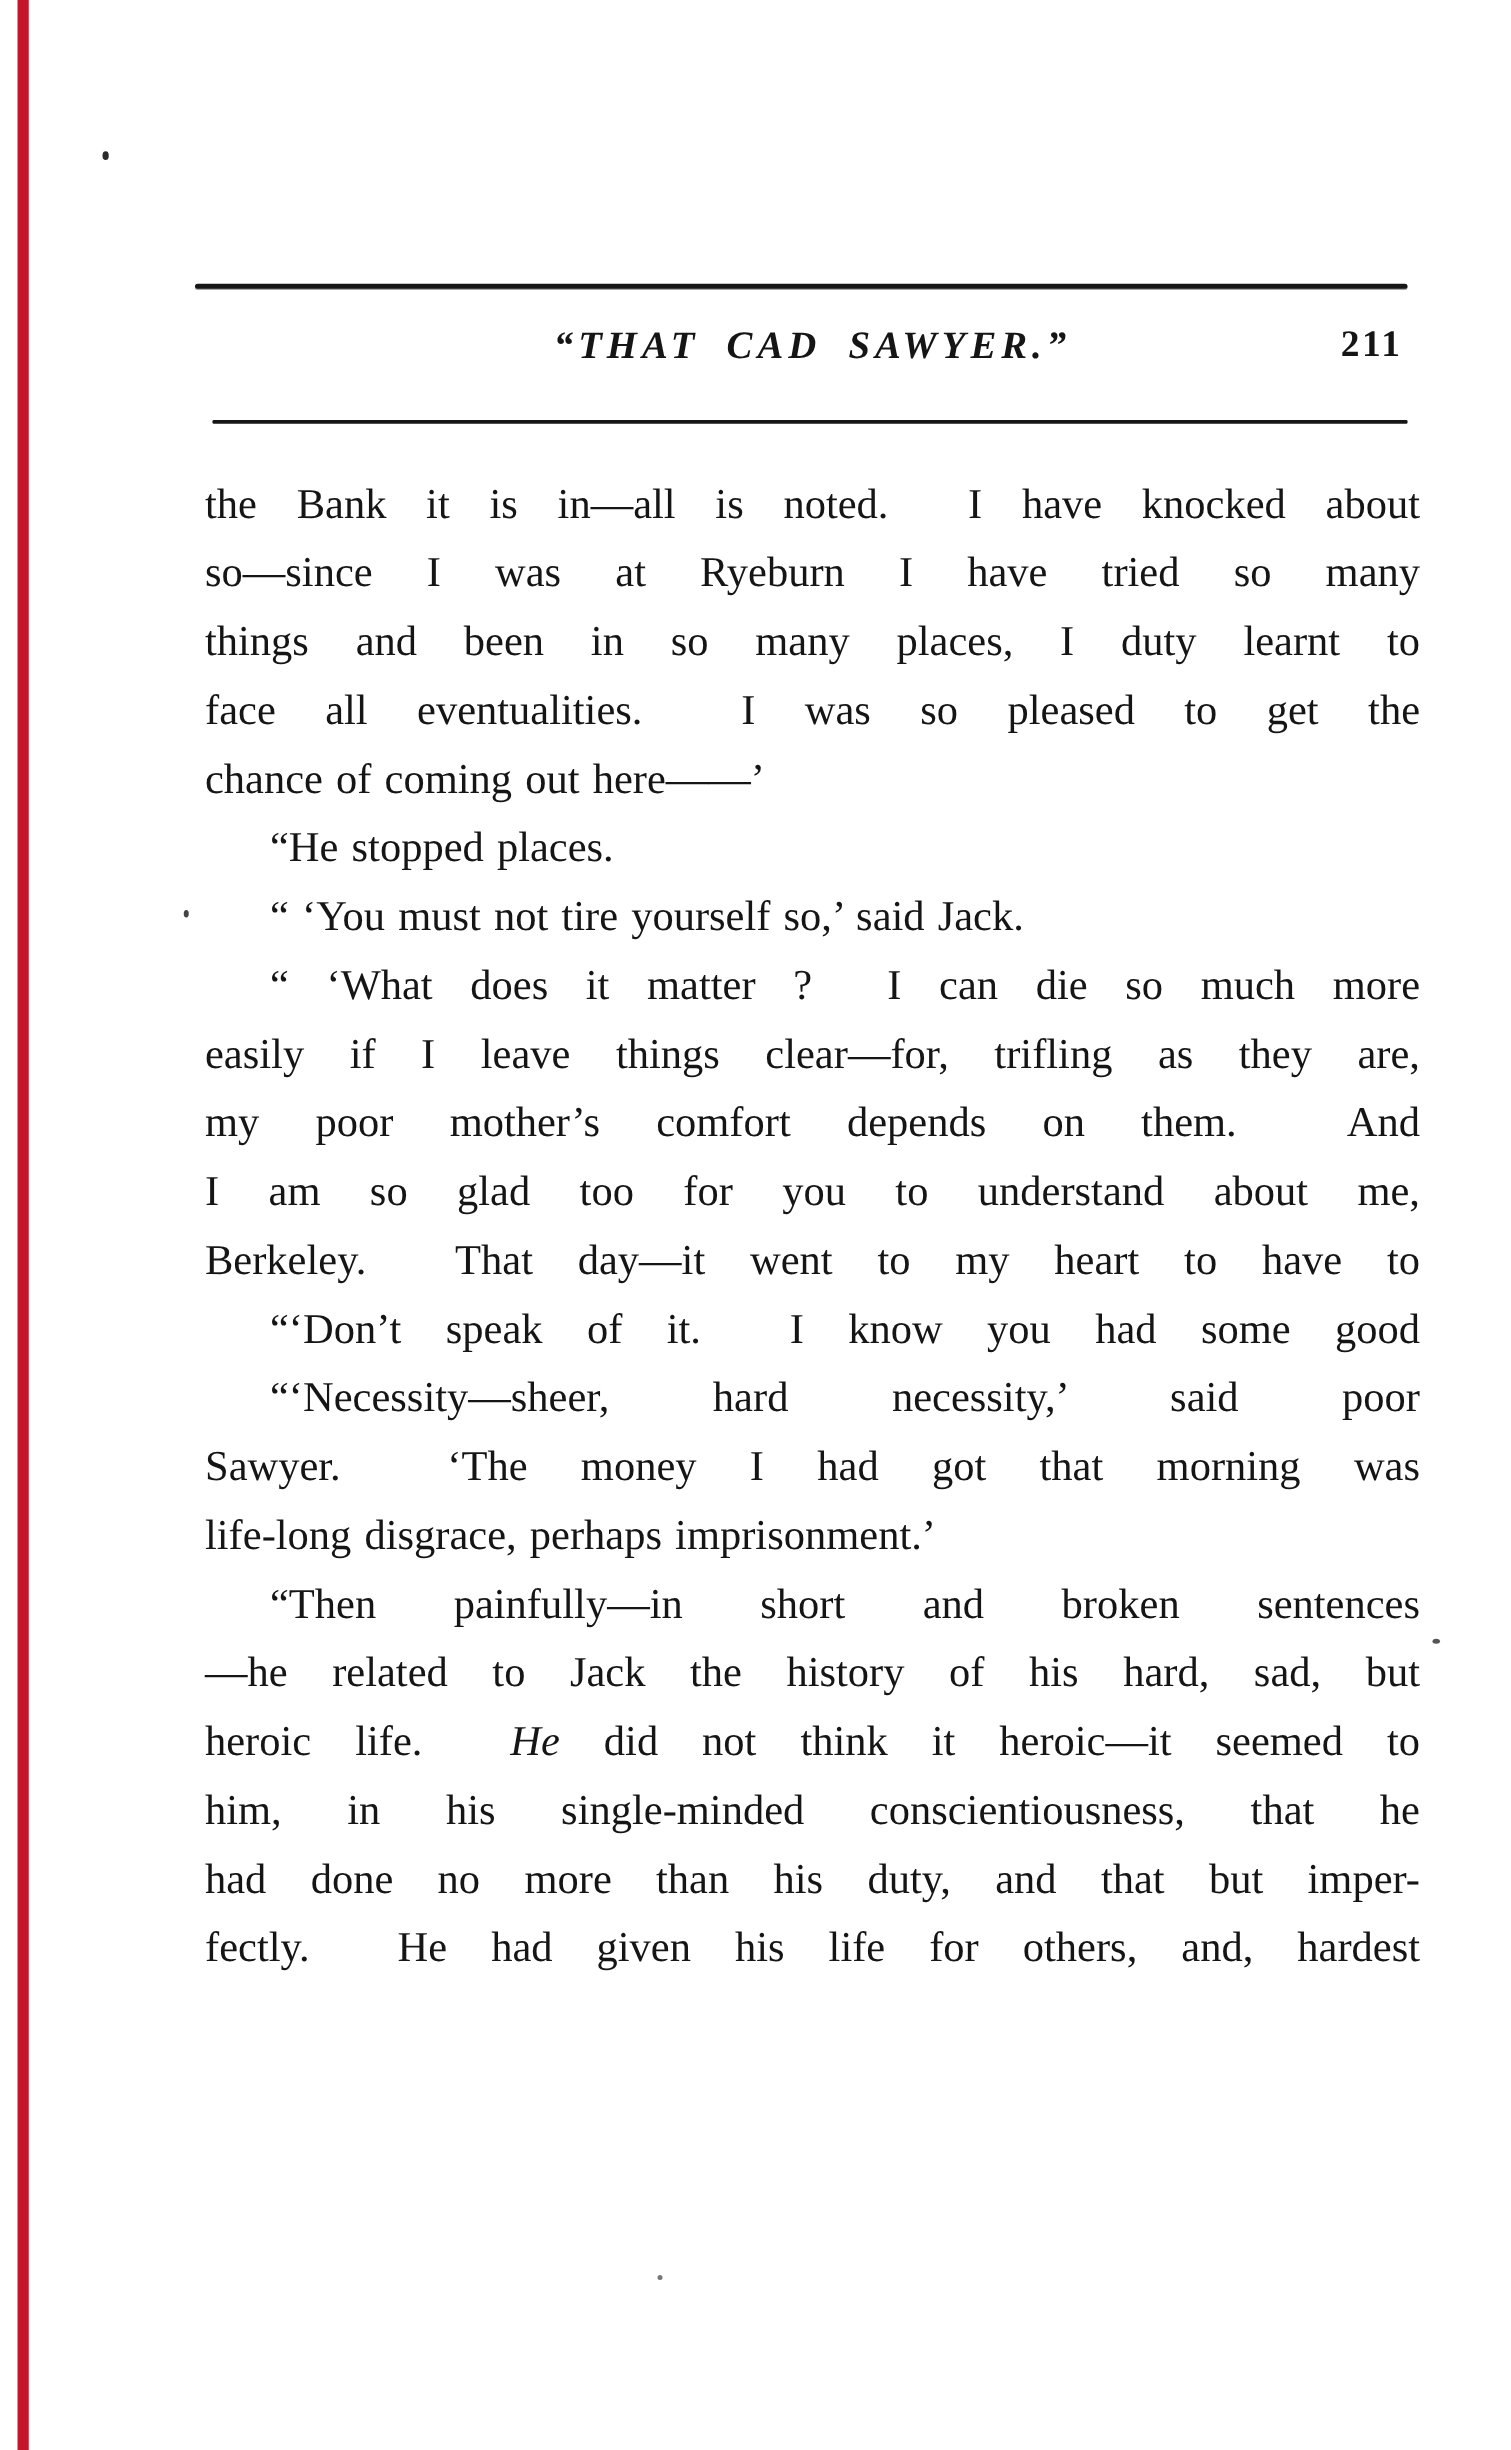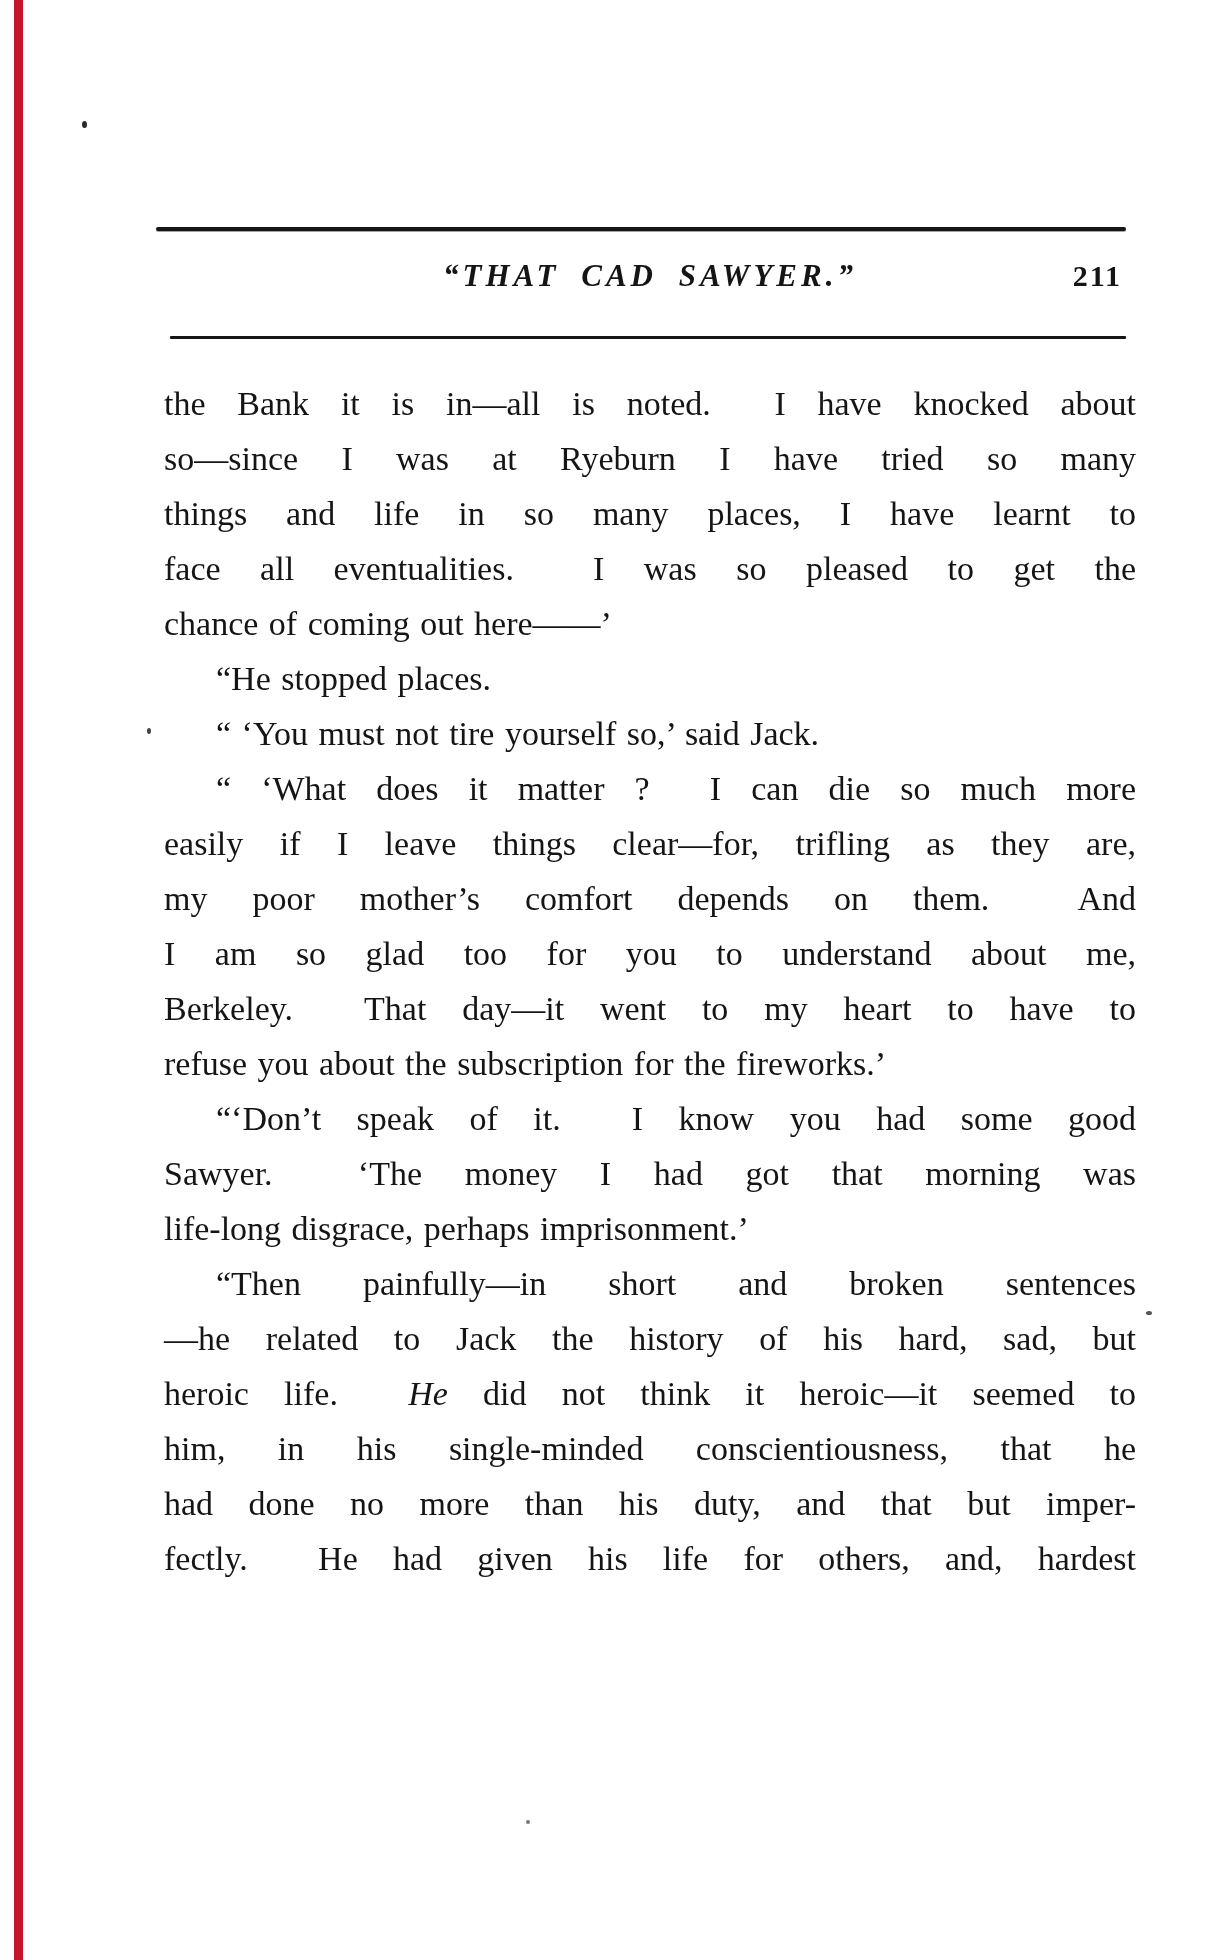--- a/index.html
+++ b/index.html
@@ -119,42 +119,42 @@
     <div class="header-title">“THAT CAD SAWYER.”</div>
     <div class="page-number">211</div>
   </div>
 
   <div class="rule rule-under-header"></div>
 
   <div class="body-text">
       <div class="para">
         <div class="ln fill"><span>the Bank it is in—all is noted.&nbsp; I have knocked about</span></div>
         <div class="ln fill"><span>so—since I was at Ryeburn I have tried so many</span></div>
-        <div class="ln fill"><span>things and life in so many places, I have learnt to</span></div>
+        <div class="ln fill"><span>things and been in so many places, I duty learnt to</span></div>
         <div class="ln fill"><span>face all eventualities.&nbsp; I was so pleased to get the</span></div>
         <div class="ln"><span>chance of coming out here——’</span></div>
       </div>
       <div class="para">
         <div class="ln ind"><span>“He stopped places.</span></div>
       </div>
       <div class="para">
         <div class="ln ind"><span>“&nbsp;‘You must not tire yourself so,’ said Jack.</span></div>
       </div>
       <div class="para">
         <div class="ln fill ind"><span>“&nbsp;‘What does it matter&nbsp;?&nbsp; I can die so much more</span></div>
         <div class="ln fill"><span>easily if I leave things clear—for, trifling as they are,</span></div>
         <div class="ln fill"><span>my poor mother’s comfort depends on them.&nbsp; And</span></div>
         <div class="ln fill"><span>I am so glad too for you to understand about me,</span></div>
         <div class="ln fill"><span>Berkeley.&nbsp; That day—it went to my heart to have to</span></div>
-        <div class="ln"><span>refuse you about the subscription for the fireworks.’</span></div>
       </div>
       <div class="para">
         <div class="ln fill ind"><span>“‘Don’t speak of it.&nbsp; I know you had some good</span></div>
       </div>
       <div class="para">
+        <div class="ln fill ind"><span>“‘Necessity—sheer, hard necessity,’ said poor</span></div>
         <div class="ln fill"><span>Sawyer.&nbsp; ‘The money I had got that morning was</span></div>
         <div class="ln"><span>life-long disgrace, perhaps imprisonment.’</span></div>
       </div>
       <div class="para">
         <div class="ln fill ind"><span>“Then painfully—in short and broken sentences</span></div>
         <div class="ln fill"><span>—he related to Jack the history of his hard, sad, but</span></div>
         <div class="ln fill"><span>heroic life.&nbsp; </span><span class="it">He</span><span> did not think it heroic—it seemed to</span></div>
         <div class="ln fill"><span>him, in his single-minded conscientiousness, that he</span></div>
         <div class="ln fill"><span>had done no more than his duty, and that but imper-</span></div>
         <div class="ln fill"><span>fectly.&nbsp; He had given his life for others, and, hardest</span></div>

